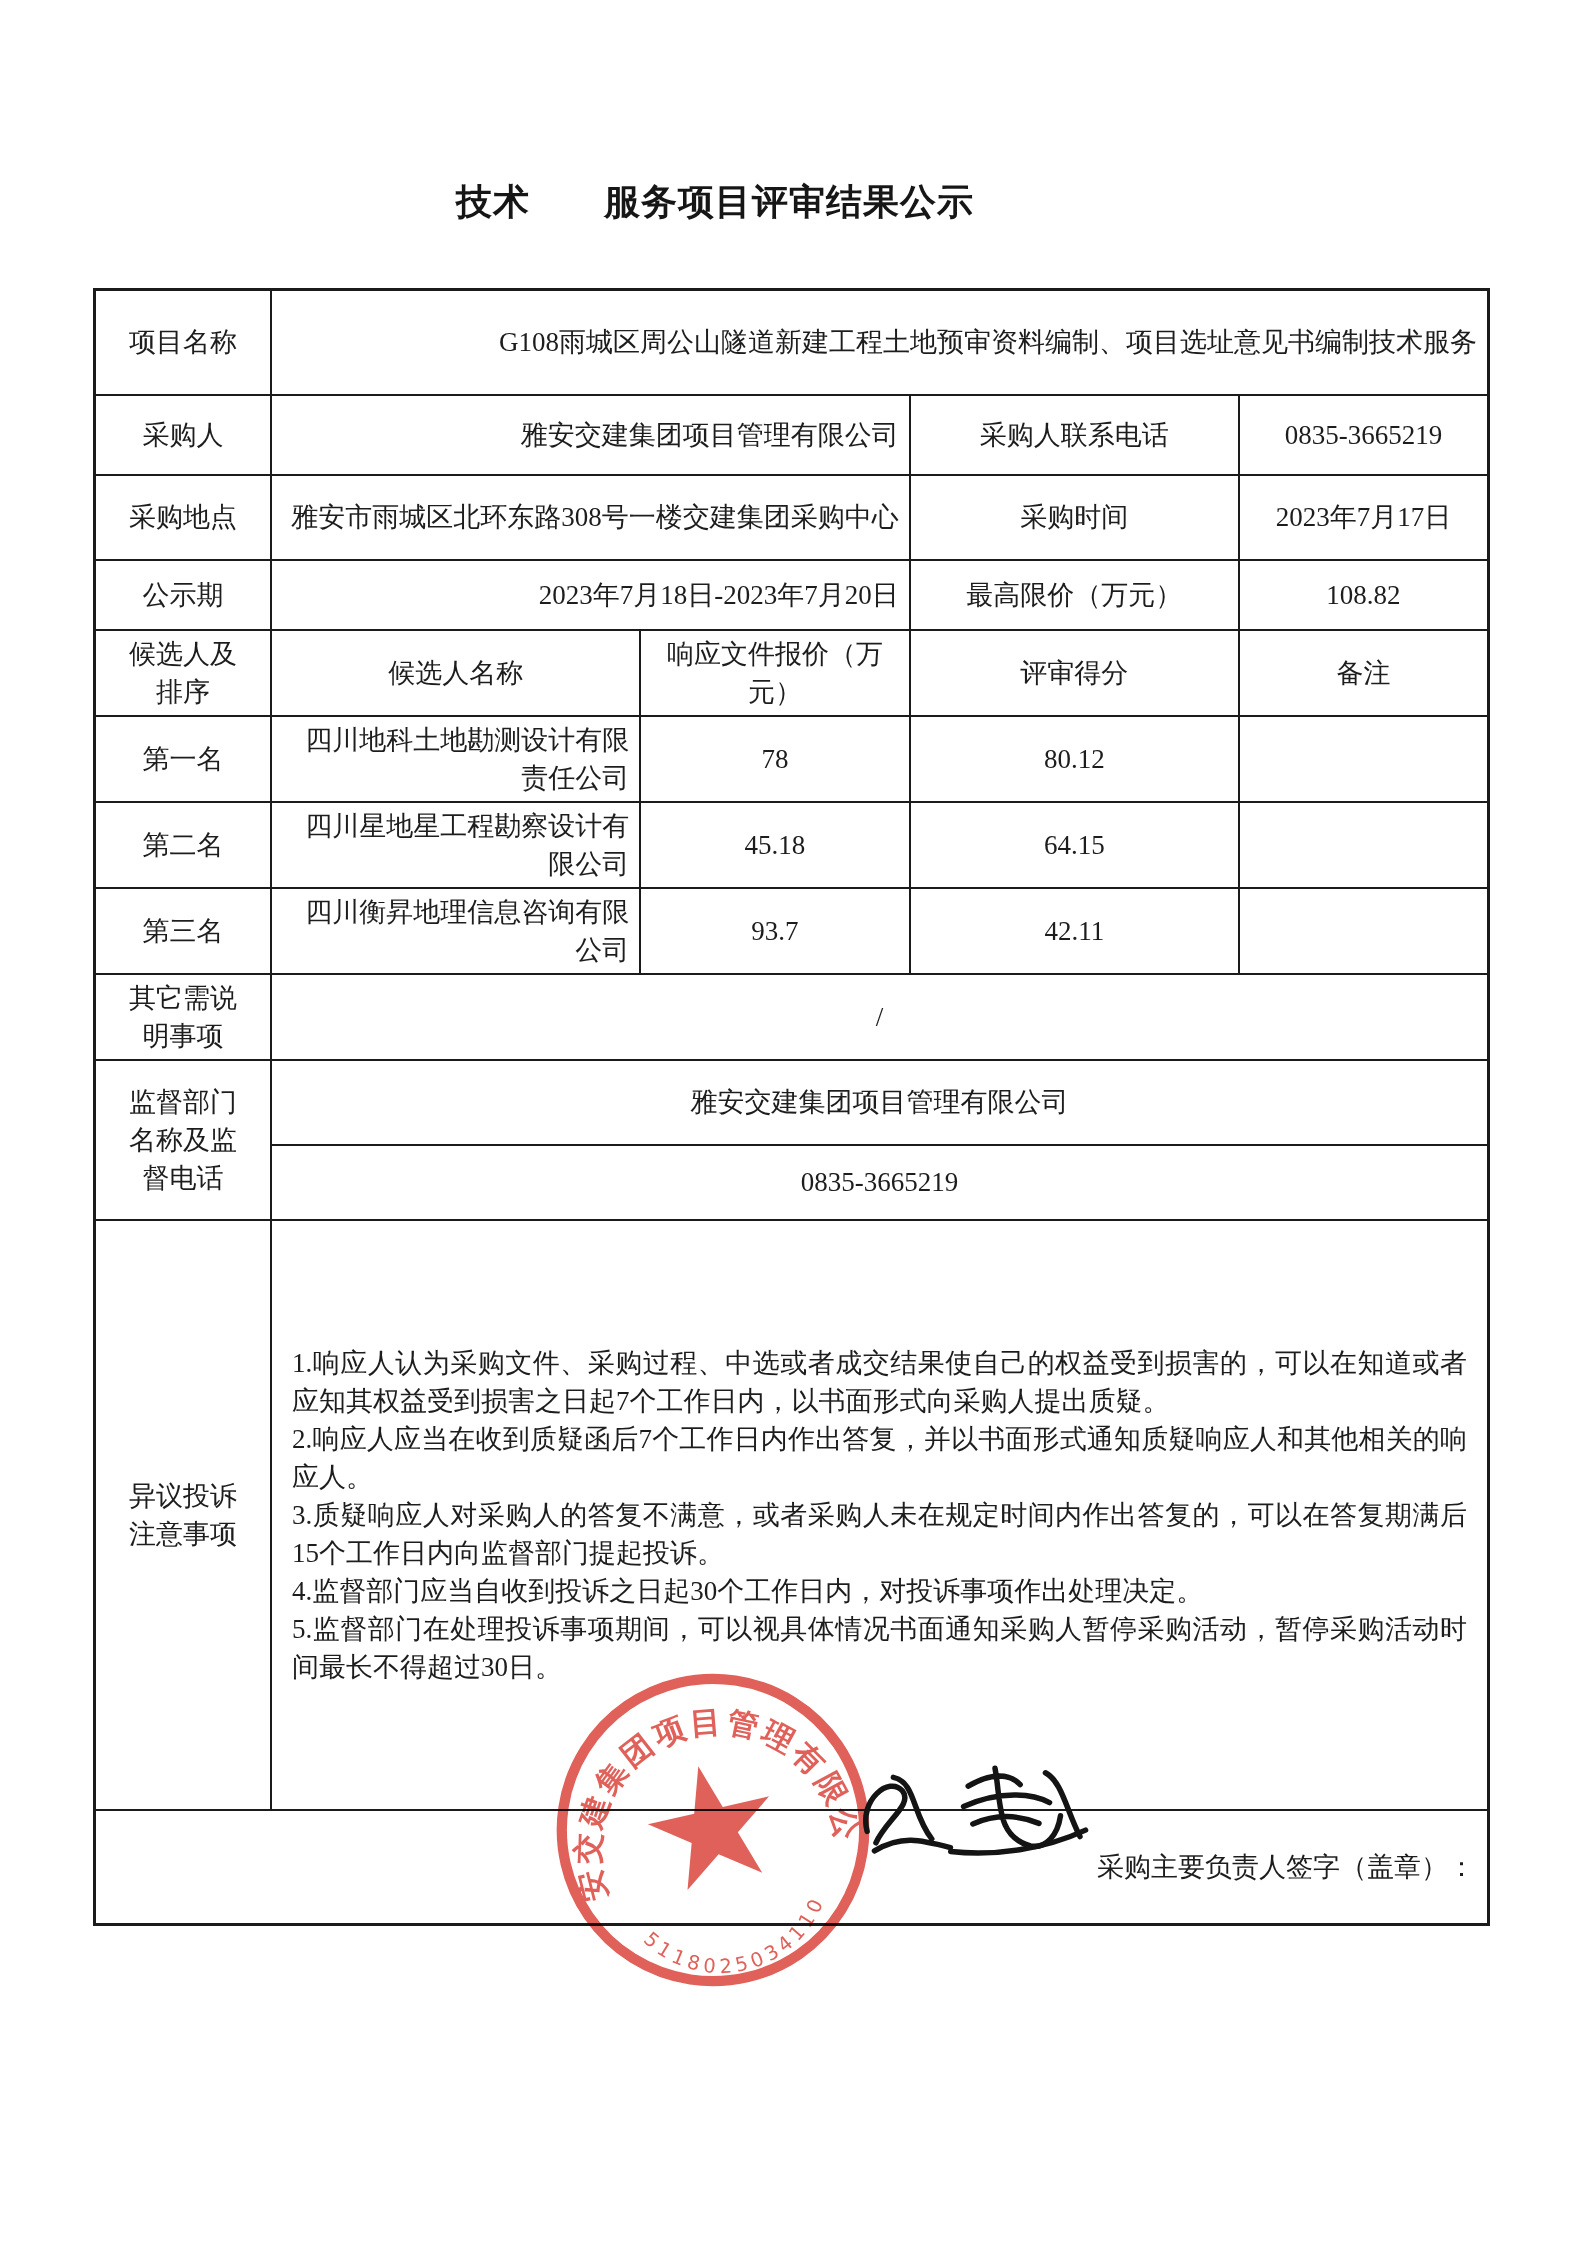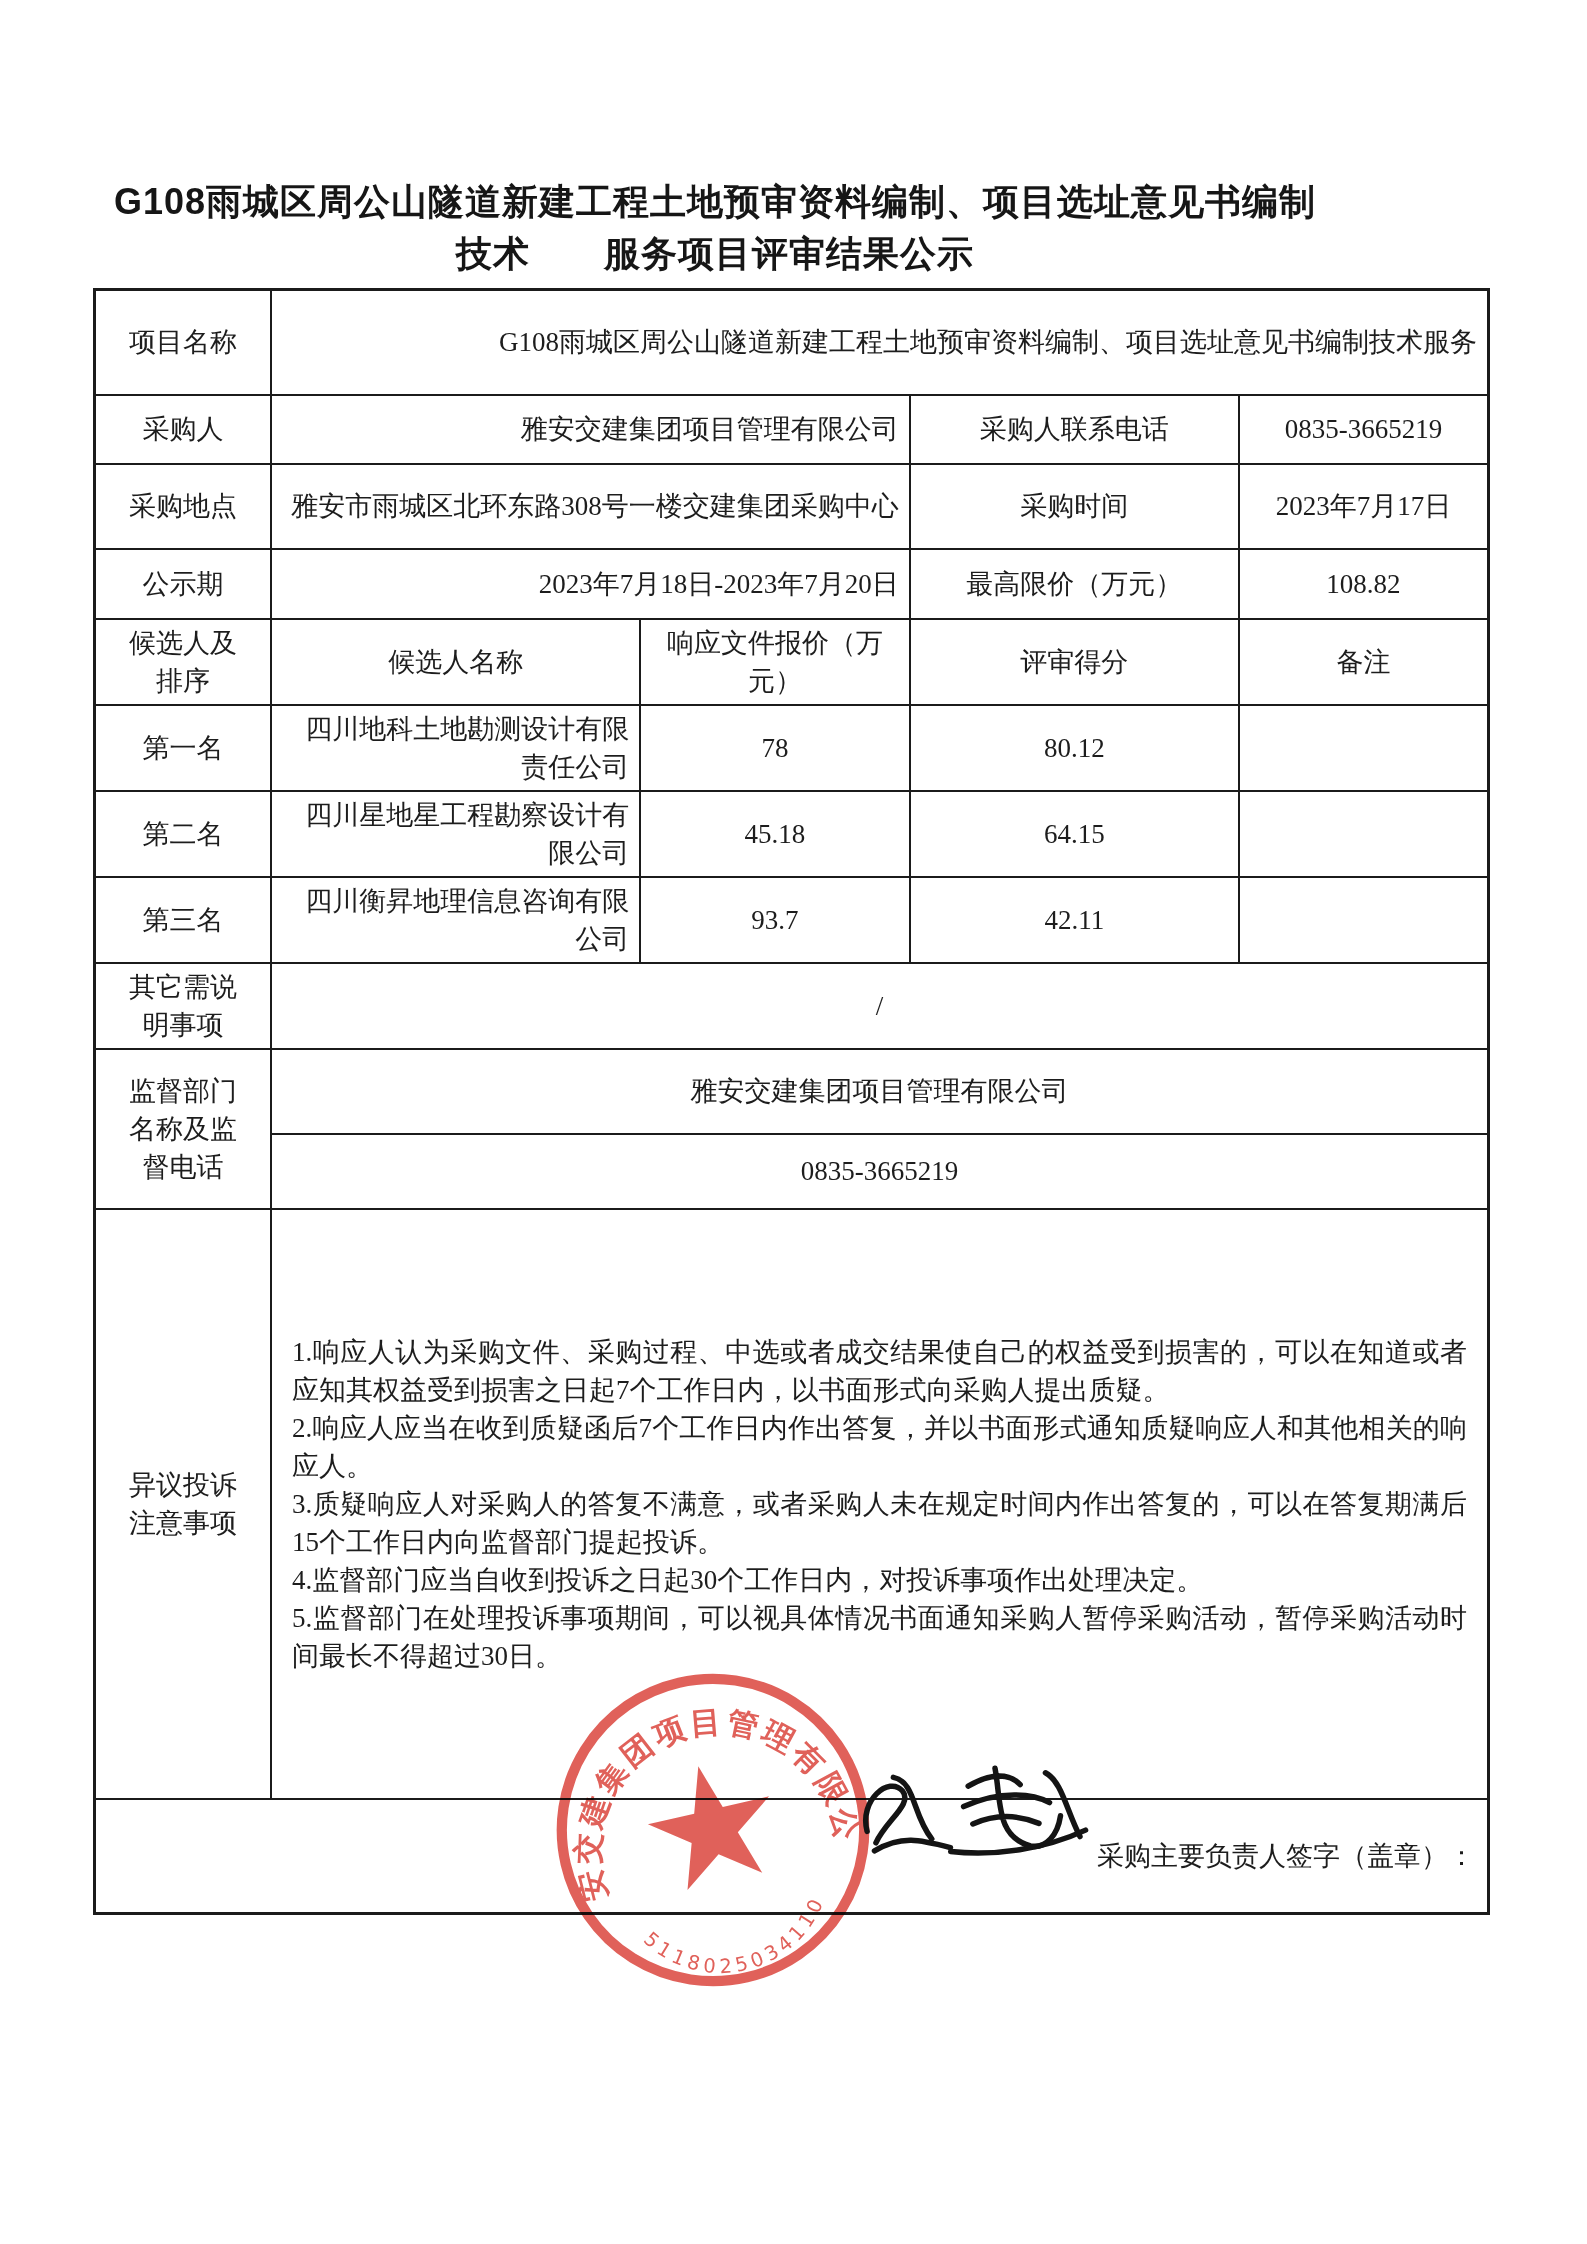--- a/index.html
+++ b/index.html
@@ -51,40 +51,39 @@
     width:240px;height:120px;
     transform:rotate(-4deg);
   }
 </style>
 </head>
 <body>
 
 <div class="page">
 
   <div class="title">
-    <div>G108雨城区周公山隧道新建工程土地预审资料编制、项目选址意见书编制</div>
     <div>技术　　服务项目评审结果公示</div>
   </div>
 
   <table class="doc">
     <colgroup>
       <col style="width:12.67%">
       <col style="width:26.48%">
       <col style="width:19.33%">
       <col style="width:23.62%">
       <col style="width:17.90%">
     </colgroup>
 
     <tbody>
         <tr style="height:105px">
       <td class="lab">项目名称</td>
       <td class="val" colspan="4">G108雨城区周公山隧道新建工程土地预审资料编制、项目选址意见书编制技术服务</td>
     </tr>
 
-    <tr style="height:69px">
+    <tr style="height:80px">
       <td class="lab">采购人</td>
       <td class="val" colspan="2">雅安交建集团项目管理有限公司</td>
       <td class="hdr">采购人联系电话</td>
       <td class="num">0835-3665219</td>
     </tr>
 
     <tr style="height:85px">
       <td class="lab">采购地点</td>
       <td class="val" colspan="2">雅安市雨城区北环东路308号一楼交建集团采购中心</td>
       <td class="hdr">采购时间</td>

